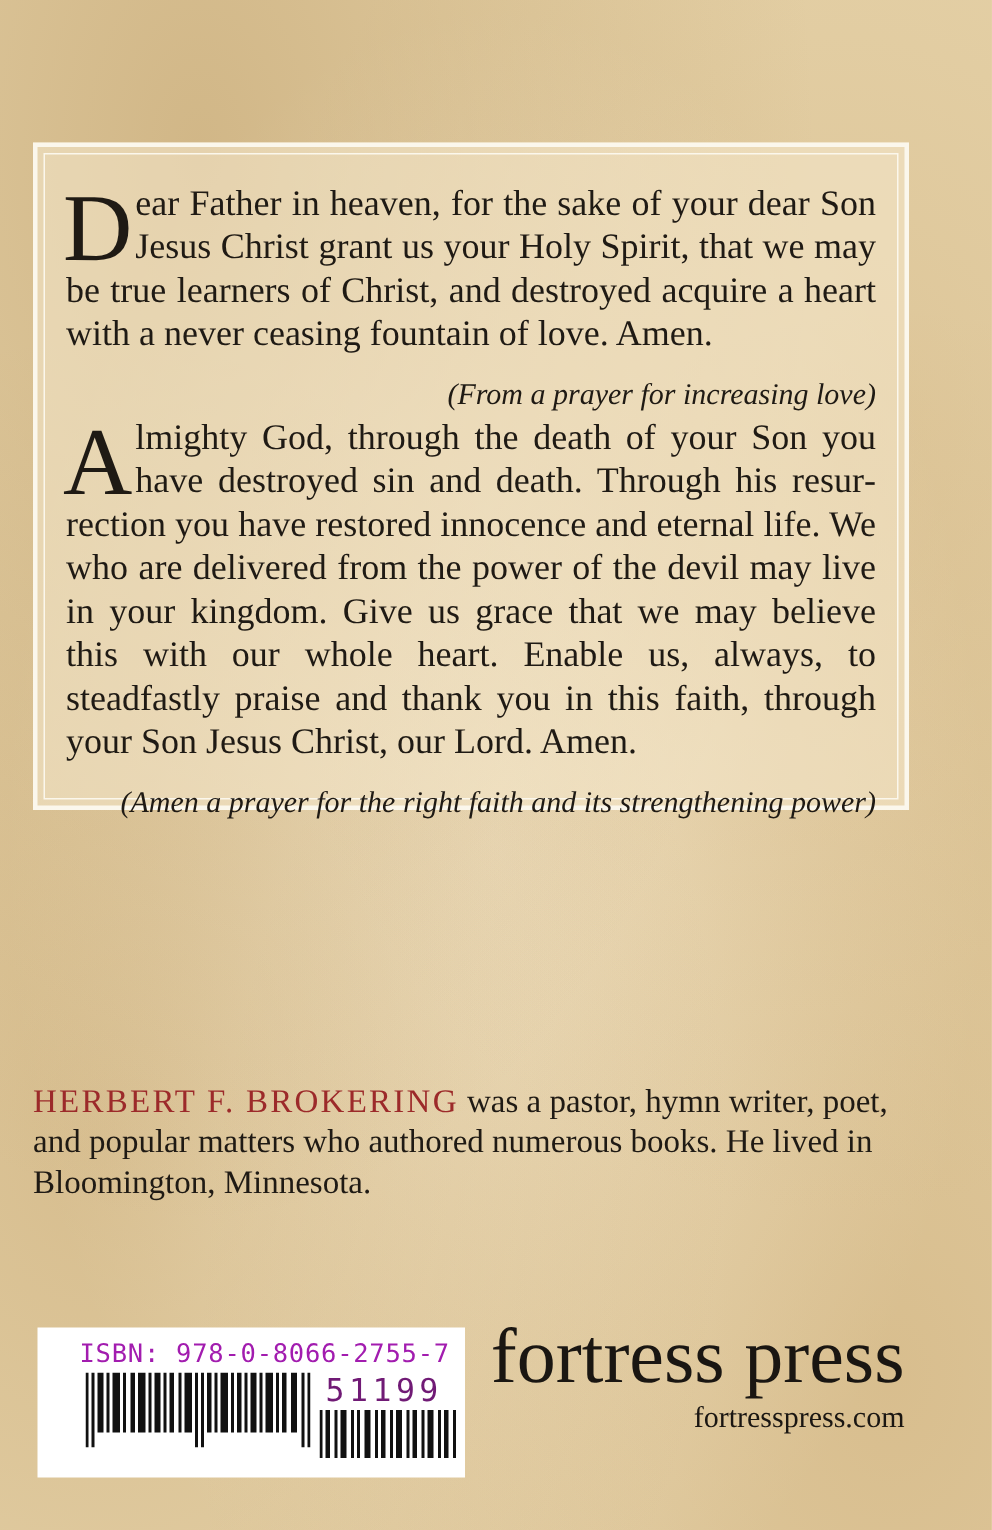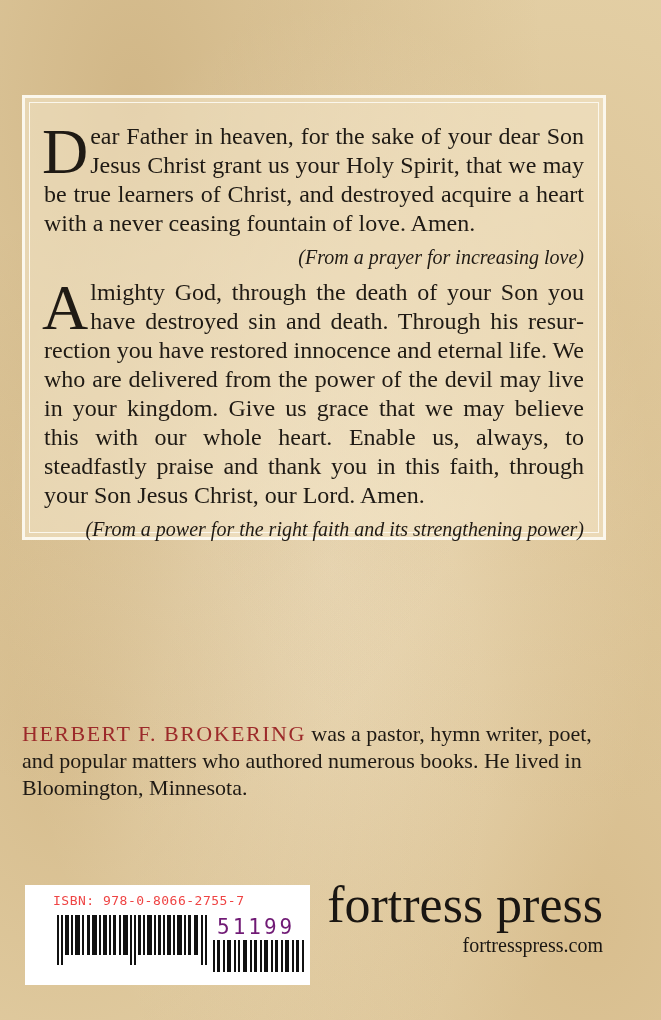--- a/index.html
+++ b/index.html
@@ -29,34 +29,34 @@
     font-size: 24px; line-height: 29px; text-align: justify;
   }
   .prayer1 { top: 122px; }
   .prayer2 { top: 278px; }
   .dropcap {
     float: left; font-size: 64px; line-height: 52px; margin: 4px 2px 0 -2px;
     font-family: "Liberation Serif", serif;
   }
   .source {
     text-align: right; font-style: italic; font-size: 20px; line-height: 26px;
-    margin-top: 6px;
+    margin-top: 12px;
   }
   .bio {
     position: absolute; left: 22px; top: 720px; width: 590px;
     font-size: 22px; line-height: 27px;
   }
   .bio .author { color: #9c2a2a; letter-spacing: 1.5px; text-align: center; }
   .barcode-box {
     position: absolute; left: 25px; top: 885px; width: 285px; height: 100px;
     background: #fff;
   }
   .isbn-text {
     position: absolute; left: 28px; top: 8px;
-    font-family: "DejaVu Sans Mono", monospace; font-size: 13px; color: #ef4444;
+    font-family: "DejaVu Sans Mono", monospace; font-size: 17px; color: #a21caf;
     letter-spacing: 0.5px;
   }
   .bars-main { position: absolute; left: 32px; top: 30px; width: 150px; height: 50px; }
   .bars-addon { position: absolute; left: 188px; top: 55px; width: 92px; height: 32px; }
   .ean-digits {
     position: absolute; left: 5px; top: 70px;
     font-family: "DejaVu Sans Mono", monospace; font-size: 22px; color: #111;
   }
   .addon-digits {
     position: absolute; left: 192px; top: 30px;
@@ -78,21 +78,21 @@
 
 <div class="prayer prayer1">
   <span class="dropcap">D</span>
   <span>ear Father in heaven, for the sake of your dear Son Jesus Christ grant us your Holy Spirit, that we may be true learners of Christ, and destroyed acquire a heart with a never ceasing fountain of love. Amen.</span>
   <div class="source">(From a prayer for increasing love)</div>
 </div>
 
 <div class="prayer prayer2">
   <span class="dropcap">A</span>
   <span>lmighty God, through the death of your Son you have destroyed sin and death. Through his resur­rection you have restored innocence and eternal life. We who are delivered from the power of the devil may live in your kingdom. Give us grace that we may believe this with our whole heart. Enable us, always, to steadfastly praise and thank you in this faith, through your Son Je­sus Christ, our Lord. Amen.</span>
-  <div class="source">(From a power for the right faith and its strengthening power)</div>
+  <div class="source">(Amen a prayer for the right faith and its strengthening power)</div>
 </div>
 
 <div class="bio">
   <span class="author">HERBERT F. BROKERING</span><span> was a pastor, hymn writer, poet, and popular matters who authored numerous books. He lived in Bloomington, Minnesota.</span>
 </div>
 
 <div class="barcode-box">
   <div class="isbn-text">ISBN: 978-0-8066-2755-7</div>
   <svg class="bars-main" viewBox="0 0 150 50" preserveAspectRatio="none">
     <g fill="#111">

